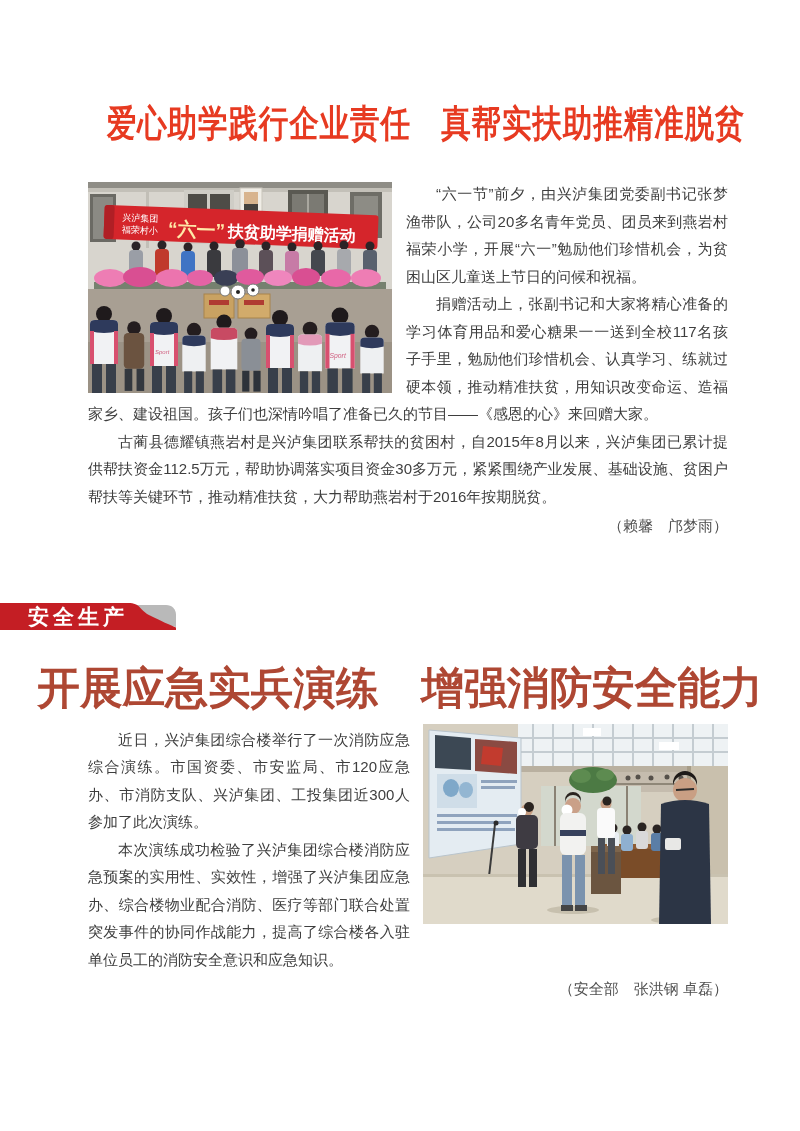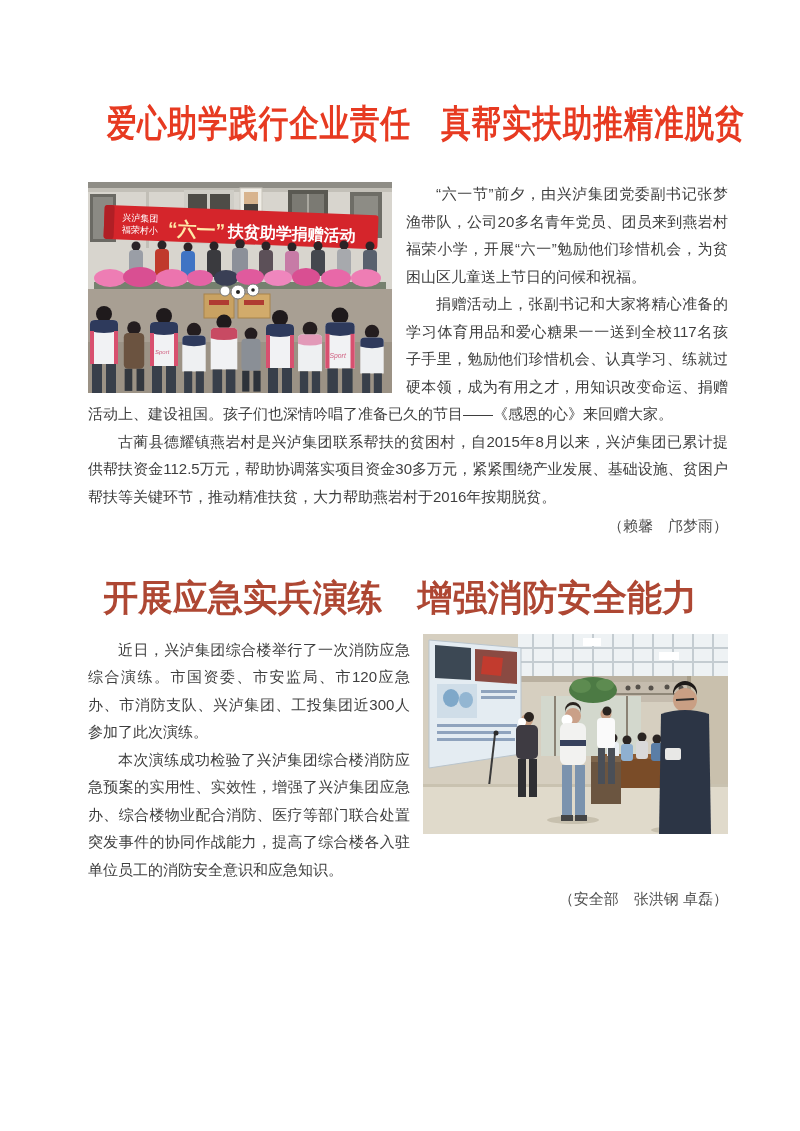--- a/index.html
+++ b/index.html
@@ -19,21 +19,21 @@
   }
   .headline-1 {
     padding-top:102px;
     font-size:37px;
     line-height:44px;
     color:#e73a21;
     padding-left:27px;
   }
   .headline-2 {
     margin-top:36px;
-    font-size:36px;
+    font-size:44px;
     line-height:44px;
     color:#ae4733;
   }
   .hl-inner { display:inline-block; transform-origin:50% 50%; }
   .headline-1 .hl-inner { transform:scaleX(0.80); letter-spacing:1px; }
   .headline-2 .hl-inner { transform:scaleX(0.97); }
   .article-body {
     margin:34px 72px 0 88px;
     width:640px;
     font-size:15px;
@@ -270,26 +270,33 @@
                 <path d="M-13,10 Q-13,6 -8,6 L8,6 Q13,6 13,10 L13,46 L-13,46 Z" fill="#eef0f2"></path>
                 <path d="M-13,10 Q-13,6 -8,6 L8,6 Q13,6 13,10 L13,16 Q0,20 -13,16 Z" fill="#2e3a5c"></path>
                 <rect x="-11" y="46" width="9" height="26" fill="#383f4a"></rect>
                 <rect x="2" y="46" width="9" height="26" fill="#383f4a"></rect>
               </g>
           </g>
         </svg>
       </figure>
 
       <p>“六一节”前夕，由兴泸集团党委副书记张梦渔带队，公司20多名青年党员、团员来到燕岩村福荣小学，开展“六一”勉励他们珍惜机会，为贫困山区儿童送上节日的问候和祝福。</p>
-      <p>捐赠活动上，张副书记和大家将精心准备的学习体育用品和爱心糖果一一送到全校117名孩子手里，勉励他们珍惜机会、认真学习、练就过硬本领，成为有用之才，用知识改变命运、捐赠活动上、建设祖国。孩子们也深情吟唱了准备已久的节目——《感恩的心》来回赠大家。</p>
+      <p>捐赠活动上，张副书记和大家将精心准备的学习体育用品和爱心糖果一一送到全校117名孩子手里，勉励他们珍惜机会、认真学习、练就过硬本领，推动精准扶贫，用知识改变命运、造福家乡、建设祖国。孩子们也深情吟唱了准备已久的节目——《感恩的心》来回赠大家。</p>
       <p>古蔺县德耀镇燕岩村是兴泸集团联系帮扶的贫困村，自2015年8月以来，兴泸集团已累计提供帮扶资金112.5万元，帮助协调落实项目资金30多万元，紧紧围绕产业发展、基础设施、贫困户帮扶等关键环节，推动精准扶贫，大力帮助燕岩村于2016年按期脱贫。</p>
       <div class="byline">（赖馨　邝梦雨）</div>
     </div>
   </section>
 
+  <div class="section-banner">
+    <svg viewBox="0 0 185 27" width="185" height="27">
+      <path d="M112,2 L166,2 C172,2 176,6 176,12 L176,24 C158,20.5 135,12 112,2 Z" fill="#b9b9b9"></path>
+      <path d="M0,0 L128,0 C141,0 139,7 150,12.5 C161,18 170,22 176,24.5 L176,27 L0,27 Z" fill="#c41e24"></path>
+    </svg>
+    <span class="banner-label">安全生产</span>
+  </div>
 
   <section class="article article-2">
     <h2 class="headline headline-2">
       <span class="hl-inner">开展应急实兵演练　增强消防安全能力</span>
     </h2>
 
     <div class="article-body clearfix">
 
       <figure class="photo photo-2">
         <svg viewBox="0 0 305 200" width="305" height="200">

